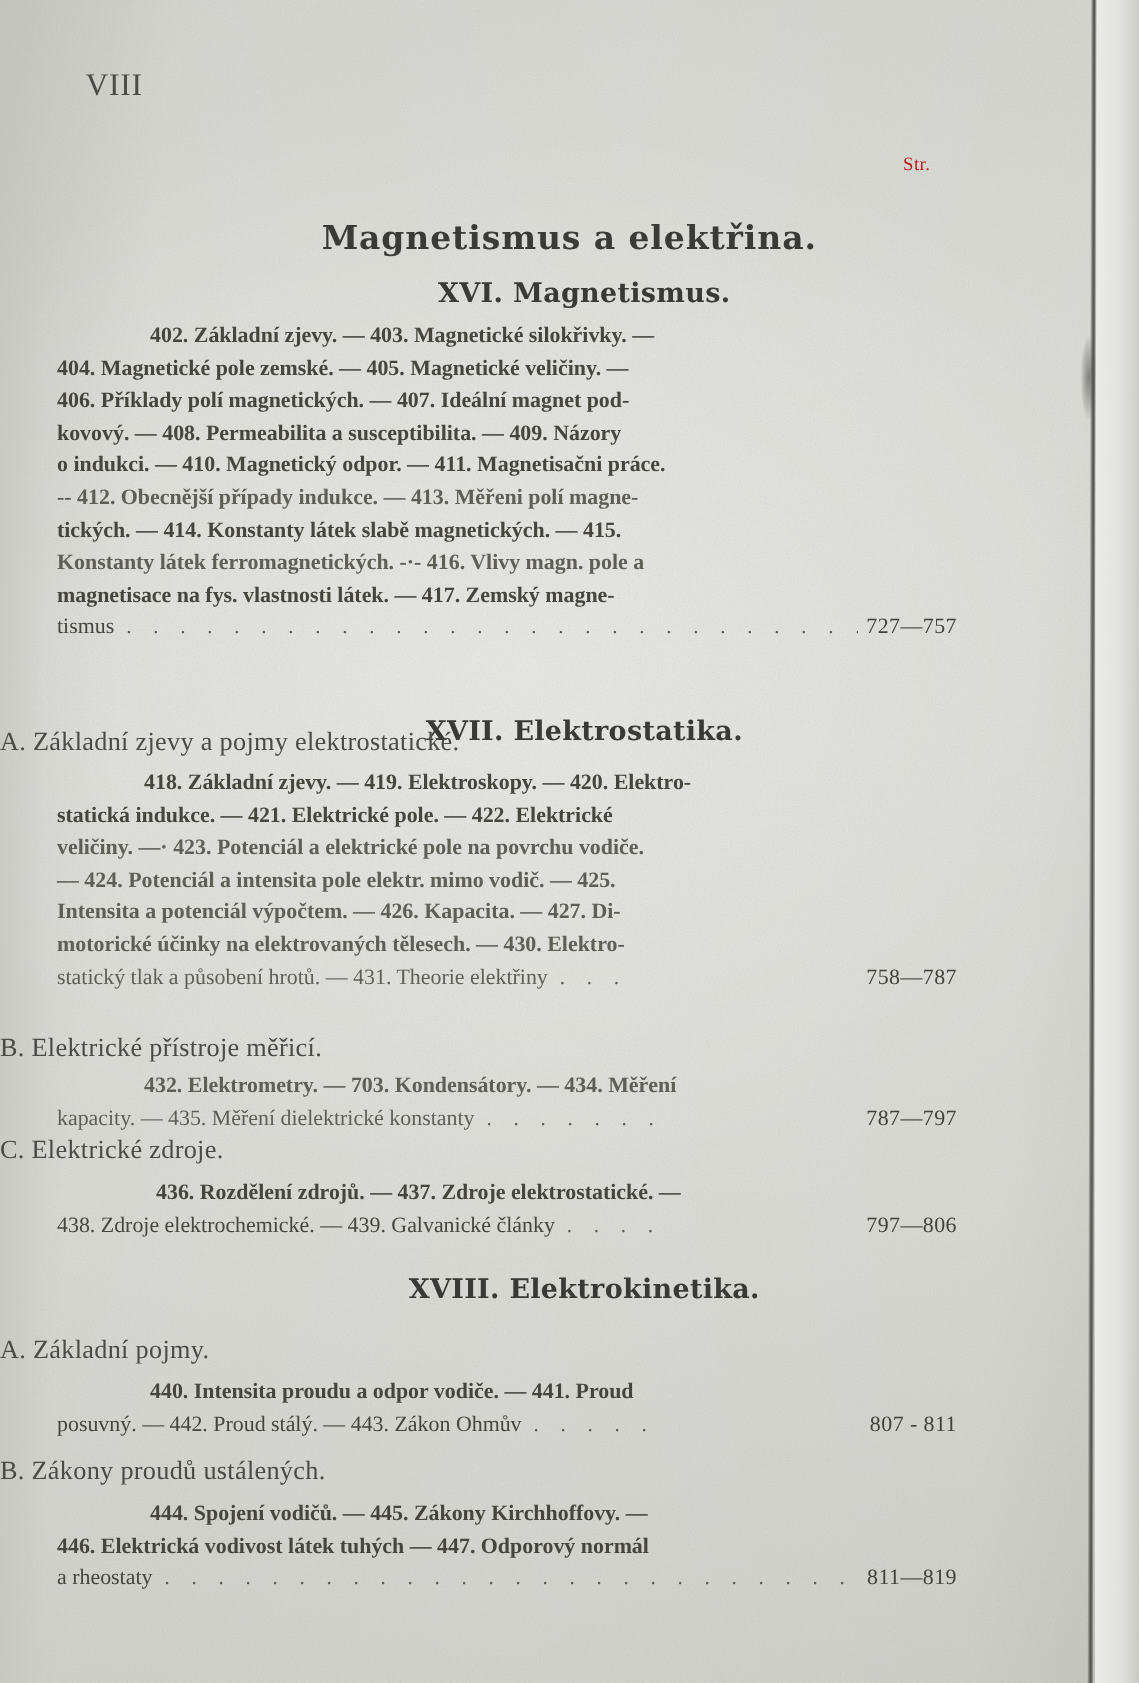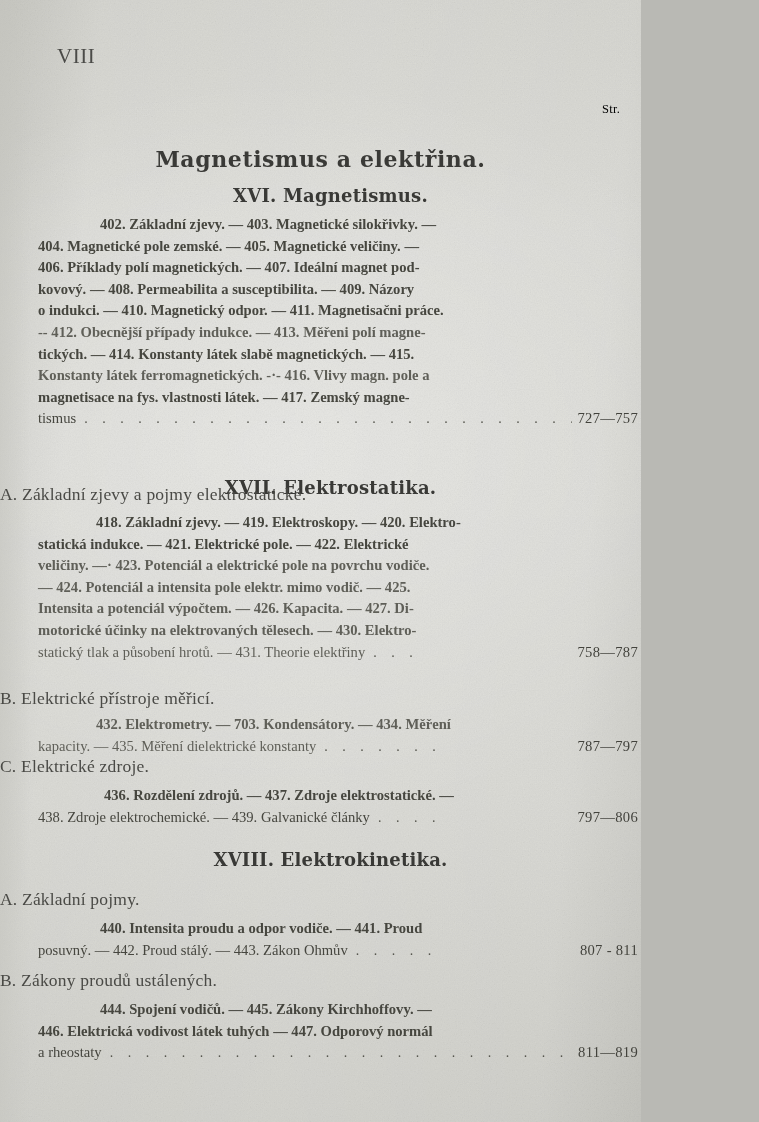--- a/index.html
+++ b/index.html
@@ -2,21 +2,21 @@
 <html><head>
 <meta charset="utf-8">
 <style>
   html, body {
     margin: 0;
     padding: 0;
     background: #b9b9b4;
   }
   .page {
     position: relative;
-    width: 641px;
+    width: 759px;
     height: 1122px;
     overflow: hidden;
     background: #d8d8d3;
     font-family: "Liberation Serif", "DejaVu Serif", serif;
     color: #3a3a38;
     -webkit-font-smoothing: antialiased;
   }
   
   .paper-tone {
     position: absolute;
@@ -81,21 +81,21 @@
     top: 44px;
     font-size: 21px;
     letter-spacing: 0.5px;
     color: #4b4b48;
   }
   .str-label {
     position: absolute;
     left: 602px;
     top: 102px;
     font-size: 12.5px;
-    color: #000000;
+    color: #b91c1c;
     letter-spacing: 0.3px;
   }
   .maintitle {
     position: absolute;
     left: 0; right: 0;
     top: 146px;
     text-align: center;
     font-size: 22px;
     font-weight: 700;
     letter-spacing: 0.6px;

